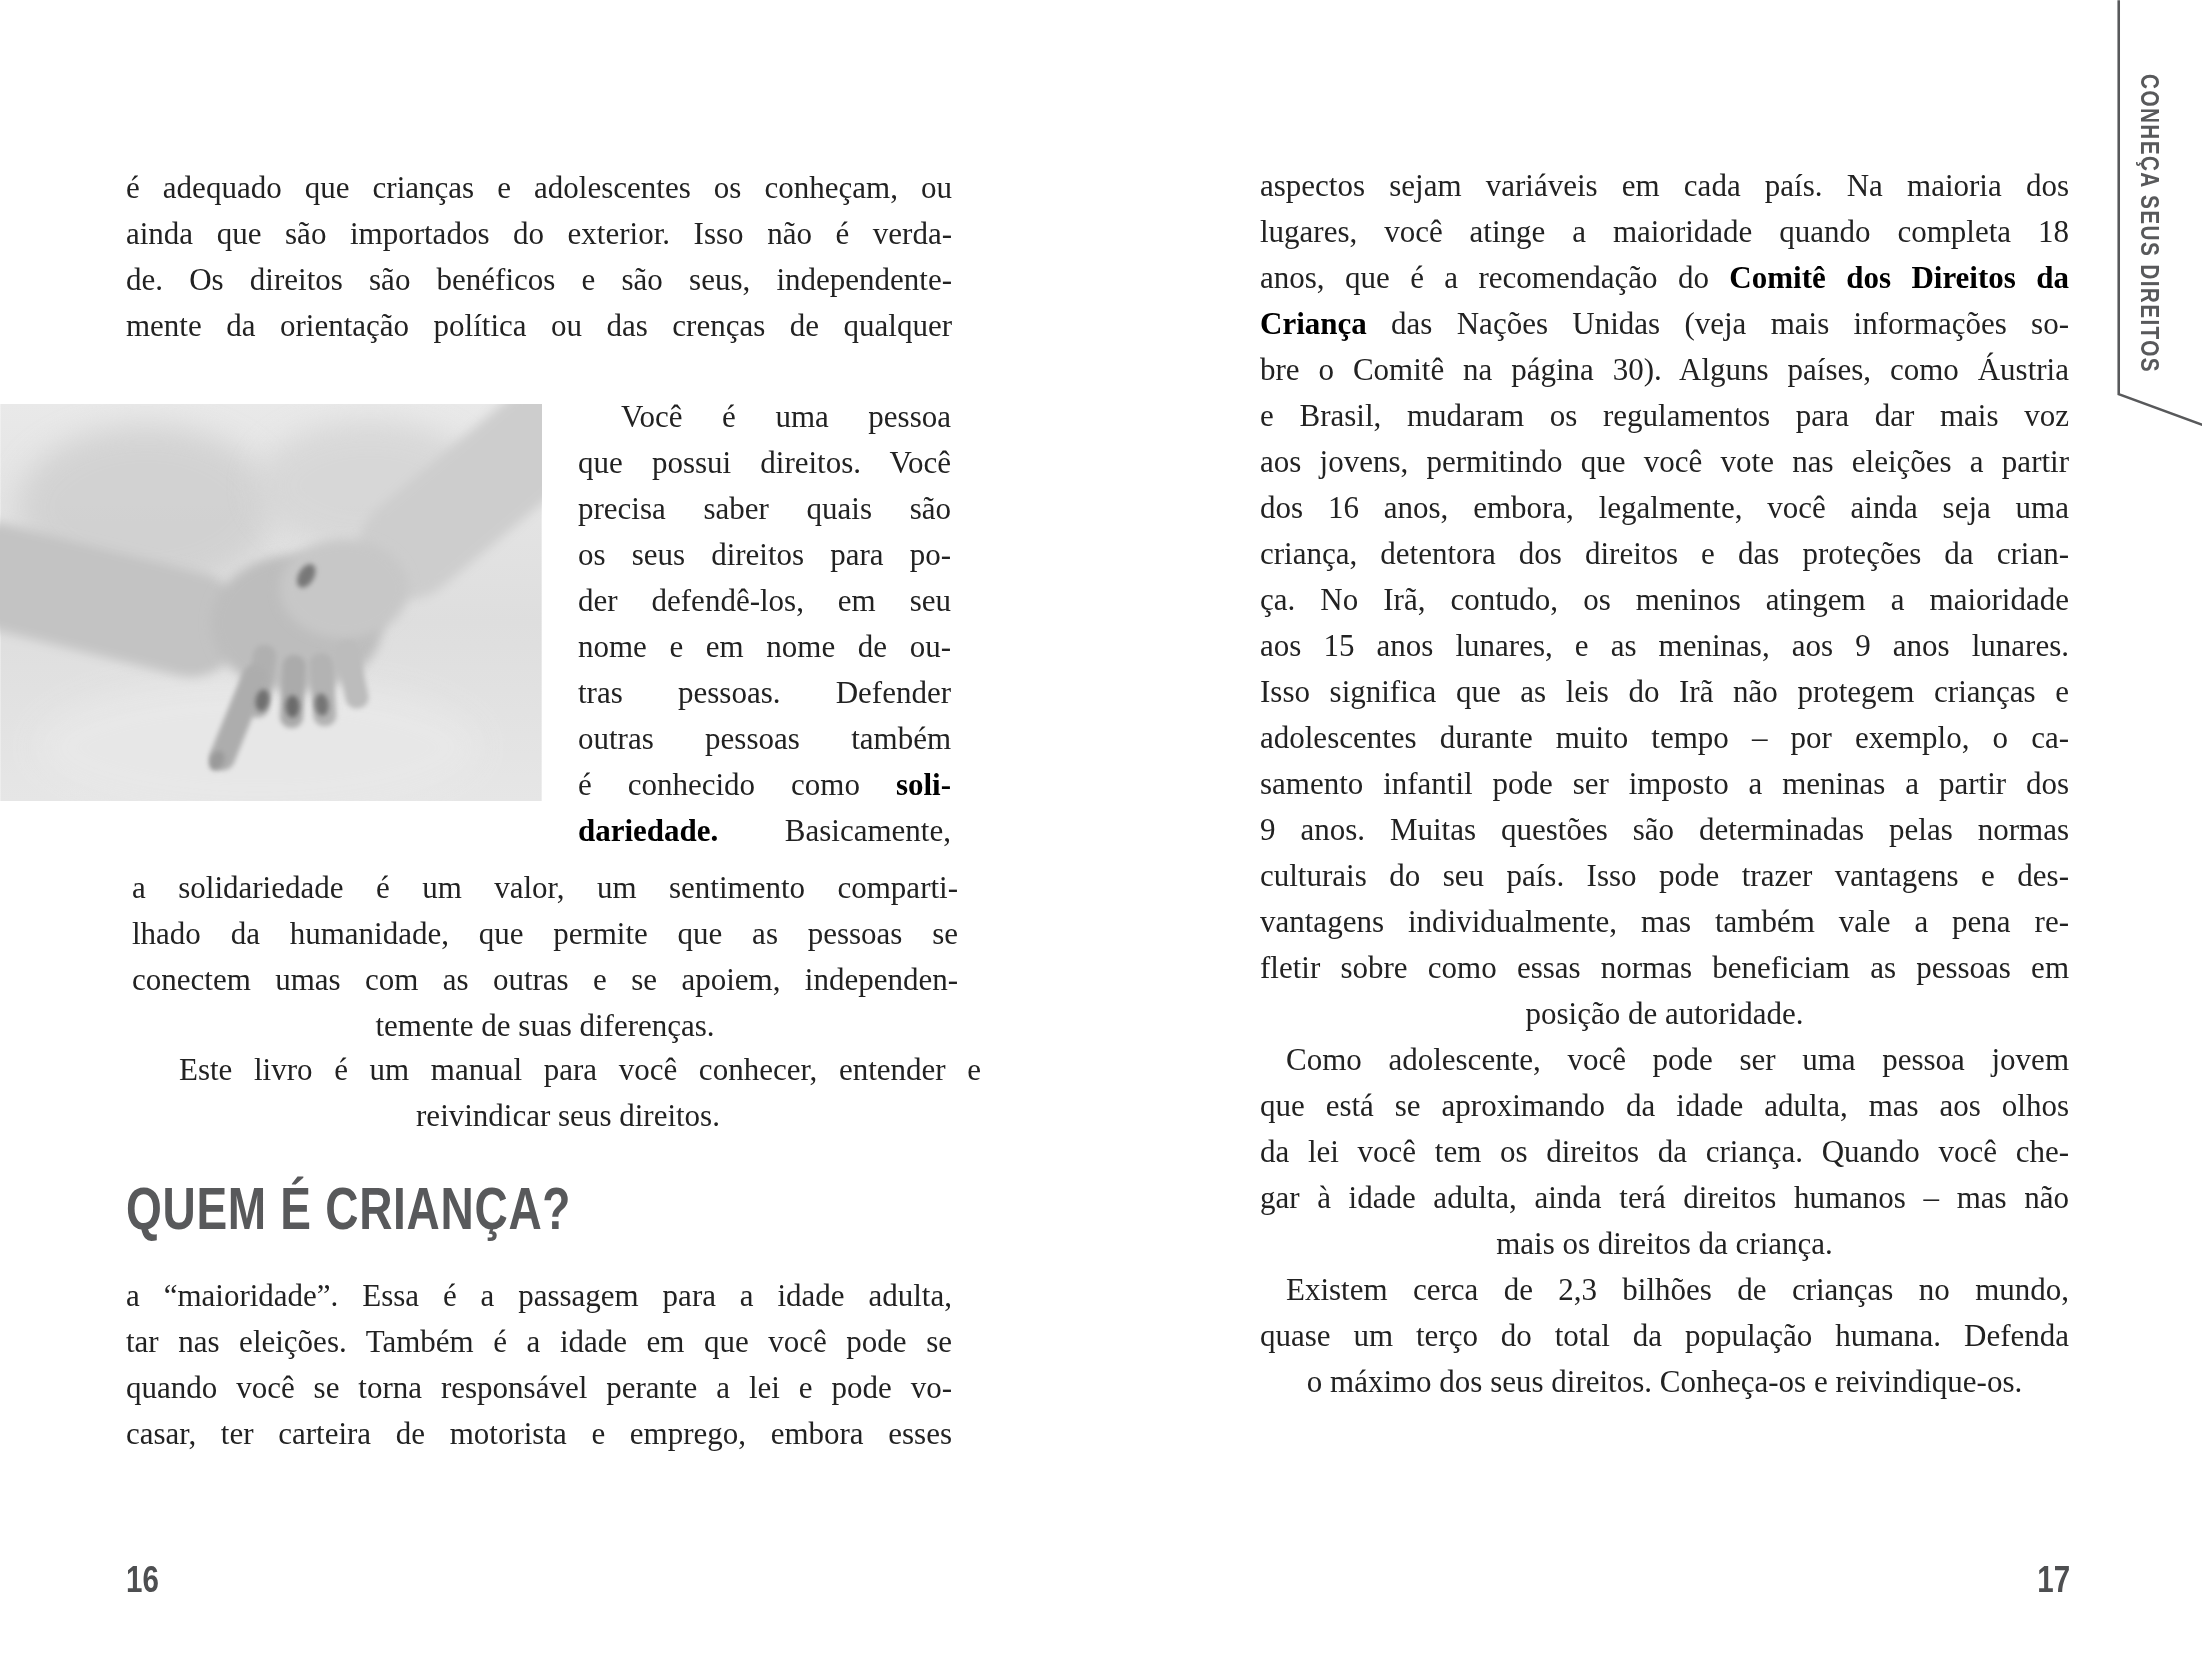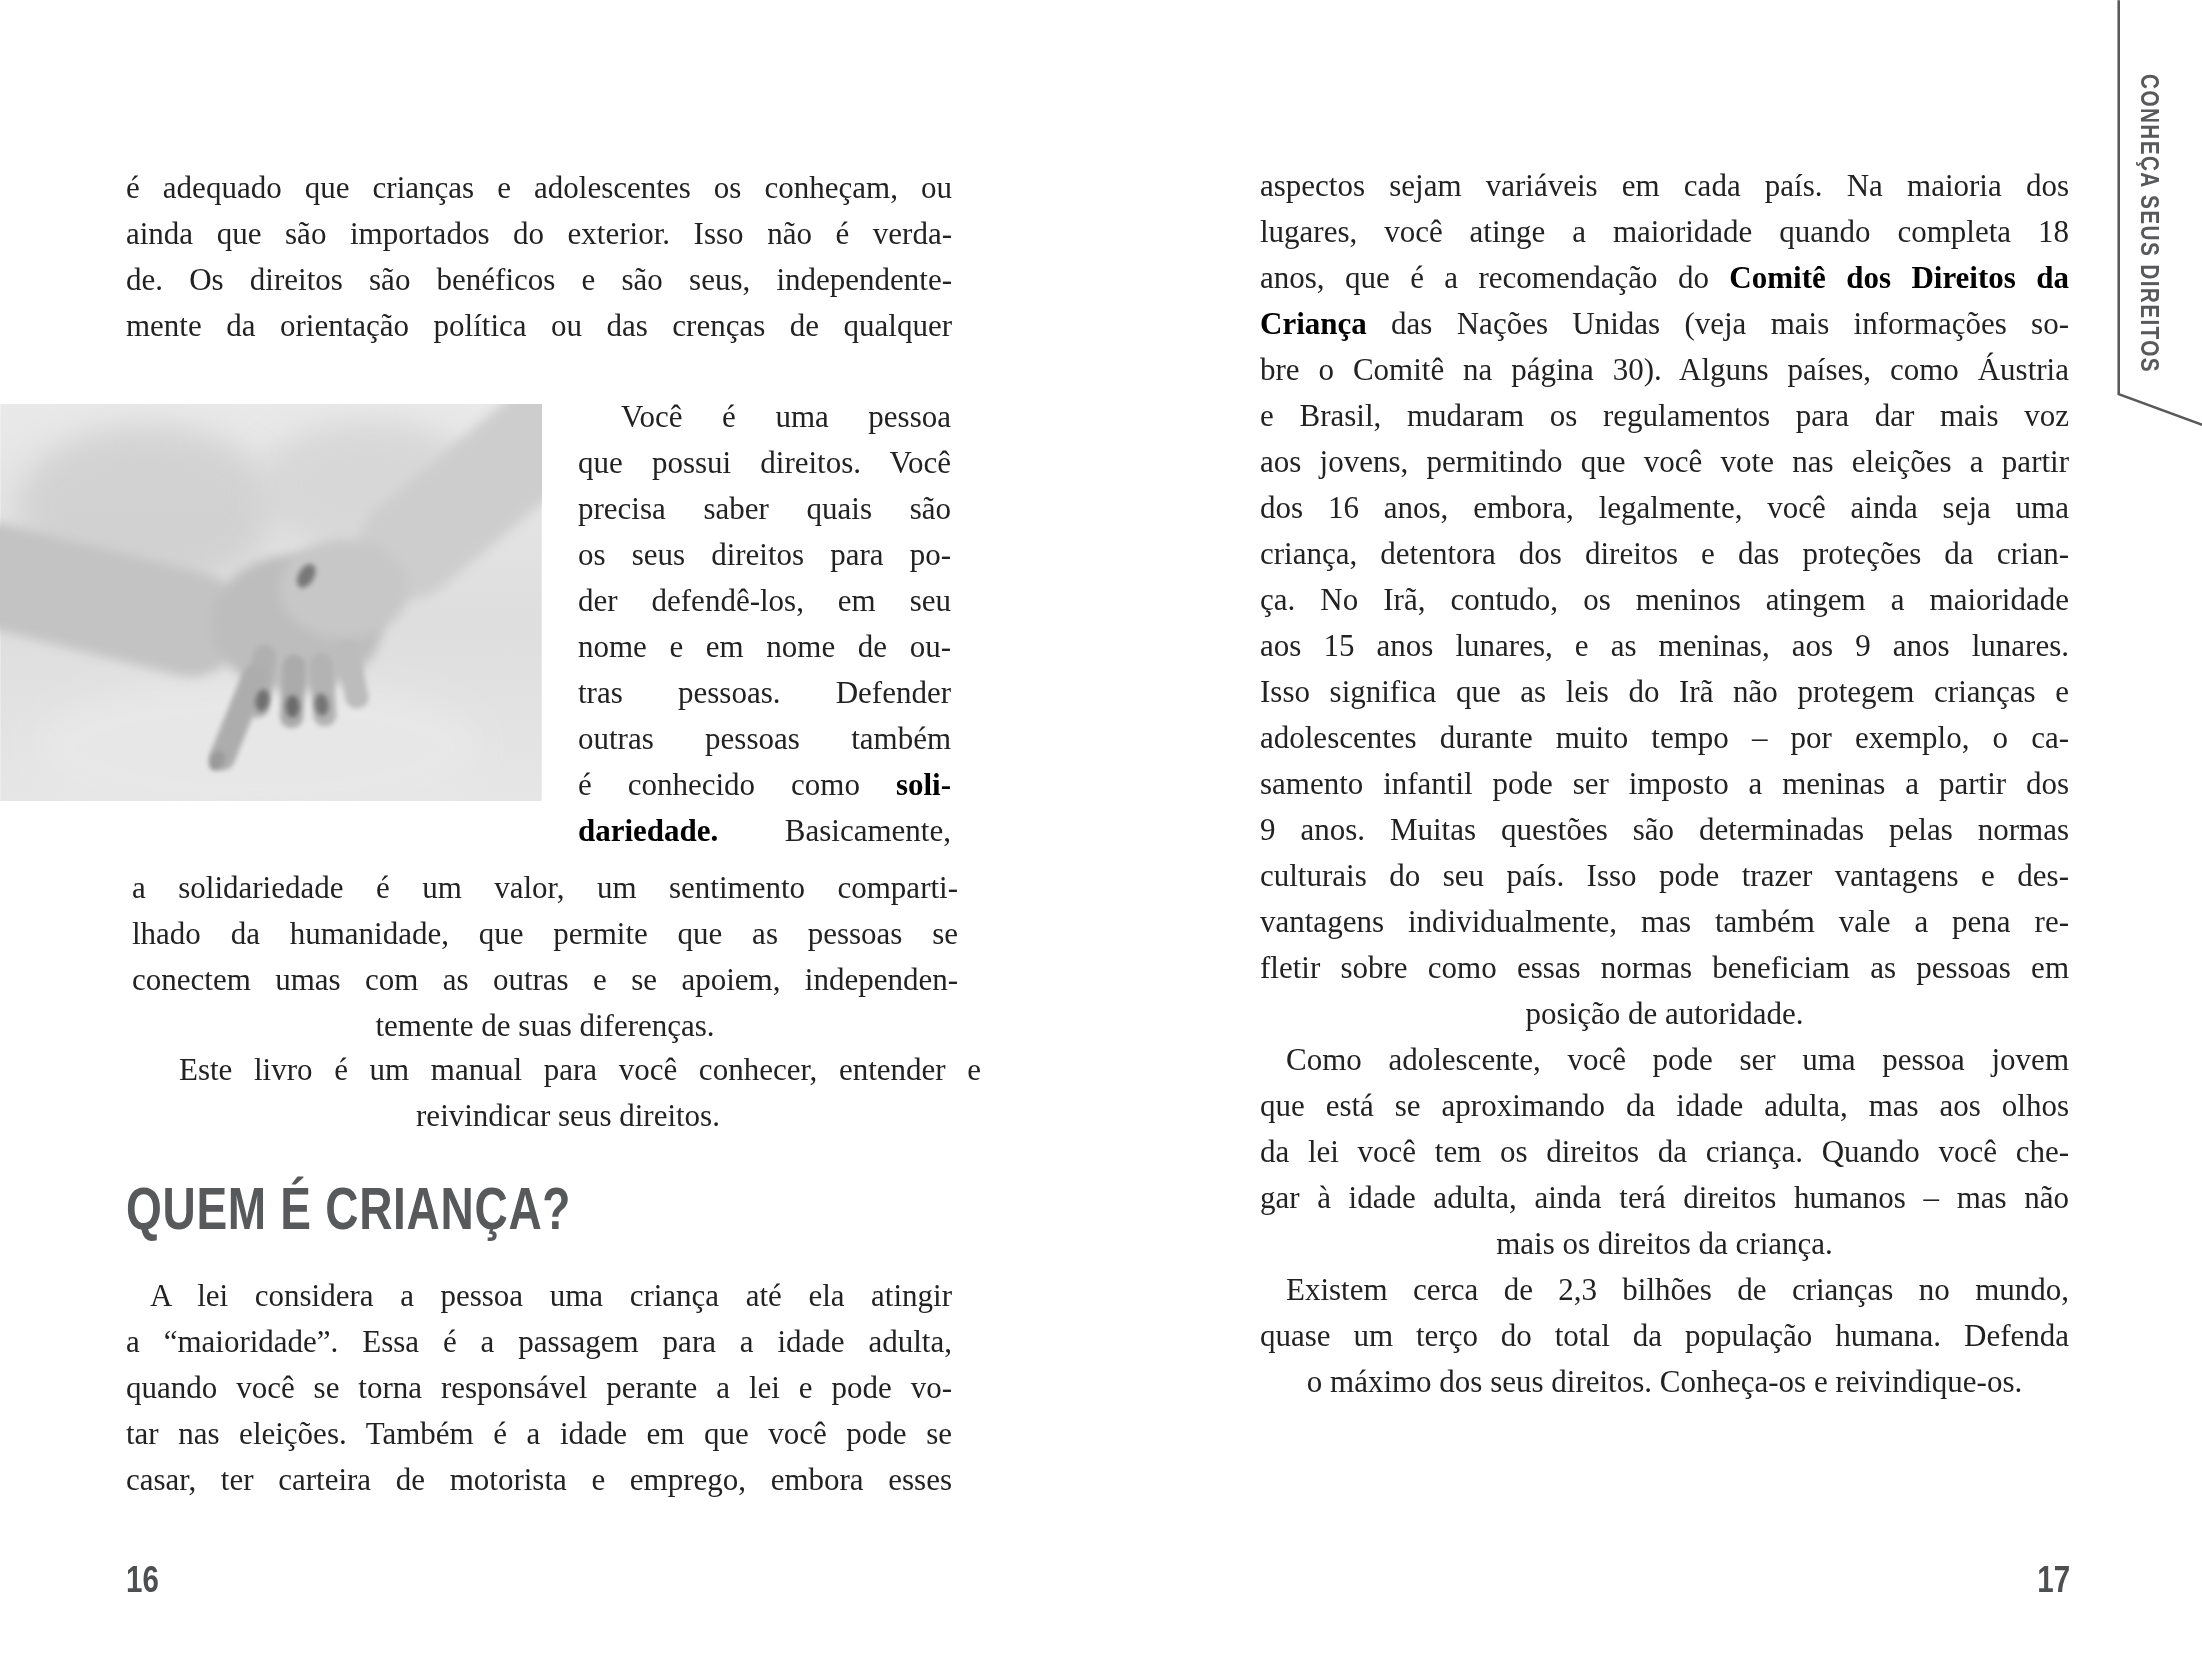--- a/index.html
+++ b/index.html
@@ -117,24 +117,23 @@
     <div class="line"><span>temente de suas diferenças.</span></div>
   </div>
 <div class="textblock" id="blockD">
     <div class="line just" style="text-indent: 24px;"><span>Este livro é um manual para você conhecer, entender e</span></div>
     <div class="line"><span>reivindicar seus direitos.</span></div>
   </div>
 
 <div class="heading" id="headingLeft">QUEM É CRIANÇA?</div>
 
 <div class="textblock" id="blockE">
-    <div class="line just" style="text-indent: 24px;"><span>A lei considera a pessoa uma criança até ela atingir</span></div>
     <div class="line just"><span>a “maioridade”. Essa é a passagem para a idade adulta,</span></div>
+    <div class="line just"><span>tar nas eleições. Também é a idade em que você pode se</span></div>
     <div class="line just"><span>quando você se torna responsável perante a lei e pode vo-</span></div>
-    <div class="line just"><span>tar nas eleições. Também é a idade em que você pode se</span></div>
     <div class="line just"><span>casar, ter carteira de motorista e emprego, embora esses</span></div>
   </div>
 
 <div class="pagenum" id="pg16"><span class="inner">16</span></div>
 
 <div class="textblock" id="rightCol">
     <div class="line just"><span>aspectos sejam variáveis em cada país. Na maioria dos</span></div>
     <div class="line just"><span>lugares, você atinge a maioridade quando completa 18</span></div>
     <div class="line just"><span>anos, que é a recomendação do </span><span class="accent">Comitê dos Direitos da</span></div>
     <div class="line just"><span class="accent">Criança</span><span> das Nações Unidas (veja mais informações so-</span></div>

